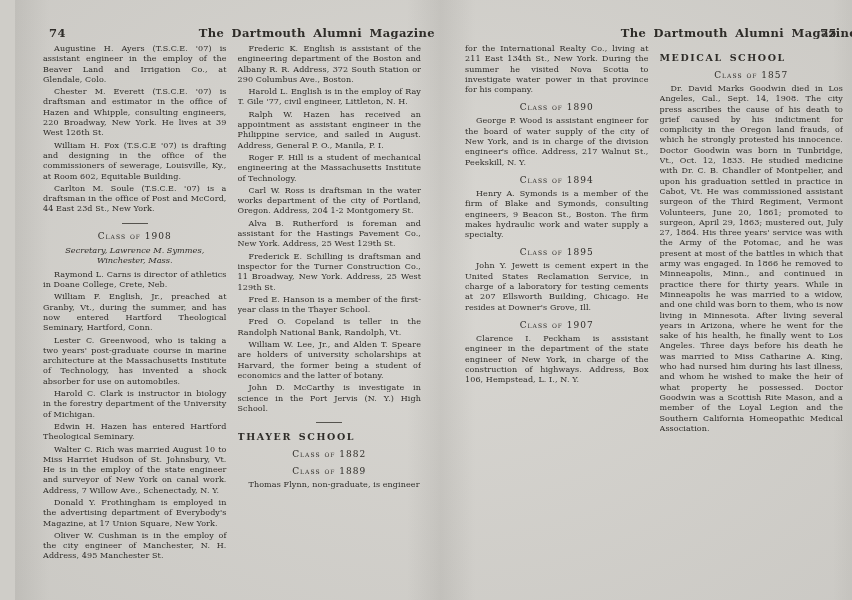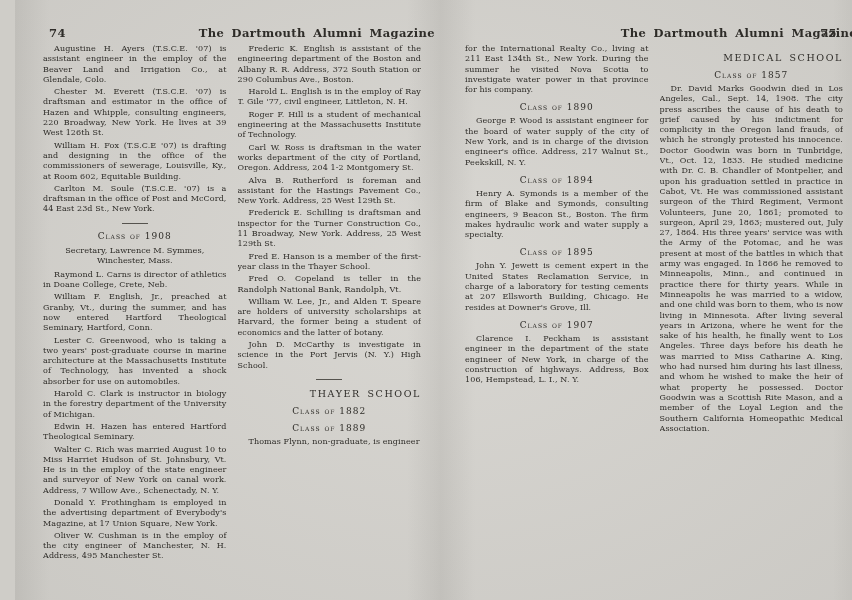--- a/index.html
+++ b/index.html
@@ -42,25 +42,25 @@
     font-size:8px;line-height:10.3px;text-align:justify;
     letter-spacing:.1px;
   }
   .para{text-indent:11px;}
   .para-cont{text-indent:0;}
   .class-heading{
     text-align:center;font-variant:small-caps;font-size:9px;
     letter-spacing:1px;margin:7px 0 4px 0;
   }
   .section-title{
-    text-align:right;font-size:9.5px;letter-spacing:1.6px;
-    margin:8px 0 2px 0;word-spacing:2px;
+    text-align:left;font-size:9.5px;letter-spacing:1.6px;
+    margin:8px 0 2px 0;word-spacing:2px;font-weight:bold;
   }
   .secretary{
-    text-align:center;font-size:8.2px;line-height:10.5px;
+    text-align:center;font-style:italic;font-size:8.2px;line-height:10.5px;
     margin:0 0 4px 0;
   }
   .divider{
     width:26px;height:0;border-top:1px solid #55534e;
     margin:8px auto 7px auto;
   }
   
   .vignette{
     position:absolute;inset:0;pointer-events:none;
     background:radial-gradient(ellipse at 50% 45%, rgba(255,255,255,0.06) 0%, rgba(0,0,0,0.05) 100%);
@@ -91,20 +91,21 @@
           <div class="blk para">Lester C. Greenwood, who is taking a two years' post-graduate course in marine architecture at the Massachusetts Institute of Technology, has invented a shock absorber for use on automobiles.</div>
           <div class="blk para">Harold C. Clark is instructor in biology in the forestry department of the University of Michigan.</div>
           <div class="blk para">Edwin H. Hazen has entered Hartford Theological Seminary.</div>
           <div class="blk para">Walter C. Rich was married August 10 to Miss Harriet Hudson of St. Johnsbury, Vt.  He is in the employ of the state engineer and surveyor of New York on canal work.  Address, 7 Willow Ave., Schenectady, N. Y.</div>
           <div class="blk para">Donald Y. Frothingham is employed in the advertising department of Everybody's Magazine, at 17 Union Square, New York.</div>
           <div class="blk para">Oliver W. Cushman is in the employ of the city engineer of Manchester, N. H. Address, 495 Manchester St.</div>
         </div>
       <div class="col">
           <div class="blk para">Frederic K. English is assistant of the engineering department of the Boston and Albany R. R.  Address, 372 South Station or 290 Columbus Ave., Boston.</div>
           <div class="blk para">Harold L. English is in the employ of Ray T. Gile '77, civil engineer, Littleton, N. H.</div>
+          <div class="blk para">Ralph W. Hazen has received an appointment as assistant engineer in the Philippine service, and sailed in August.  Address, General P. O., Manila, P. I.</div>
           <div class="blk para">Roger F. Hill is a student of mechanical engineering at the Massachusetts Institute of Technology.</div>
           <div class="blk para">Carl W. Ross is draftsman in the water works department of the city of Portland, Oregon.  Address, 204 1-2 Montgomery St.</div>
           <div class="blk para">Alva B. Rutherford is foreman and assistant for the Hastings Pavement Co., New York.  Address, 25 West 129th St.</div>
           <div class="blk para">Frederick E. Schilling is draftsman and inspector for the Turner Construction Co., 11 Broadway, New York.  Address, 25 West 129th St.</div>
           <div class="blk para">Fred E. Hanson is a member of the first-year class in the Thayer School.</div>
           <div class="blk para">Fred O. Copeland is teller in the Randolph National Bank, Randolph, Vt.</div>
           <div class="blk para">William W. Lee, Jr., and Alden T. Speare are holders of university scholarships at Harvard, the former being a student of economics and the latter of botany.</div>
           <div class="blk para">John D. McCarthy is investigate in science in the Port Jervis (N. Y.) High School.</div>
           <div class="blk divider"></div>
           <div class="blk section-title">THAYER SCHOOL</div>

